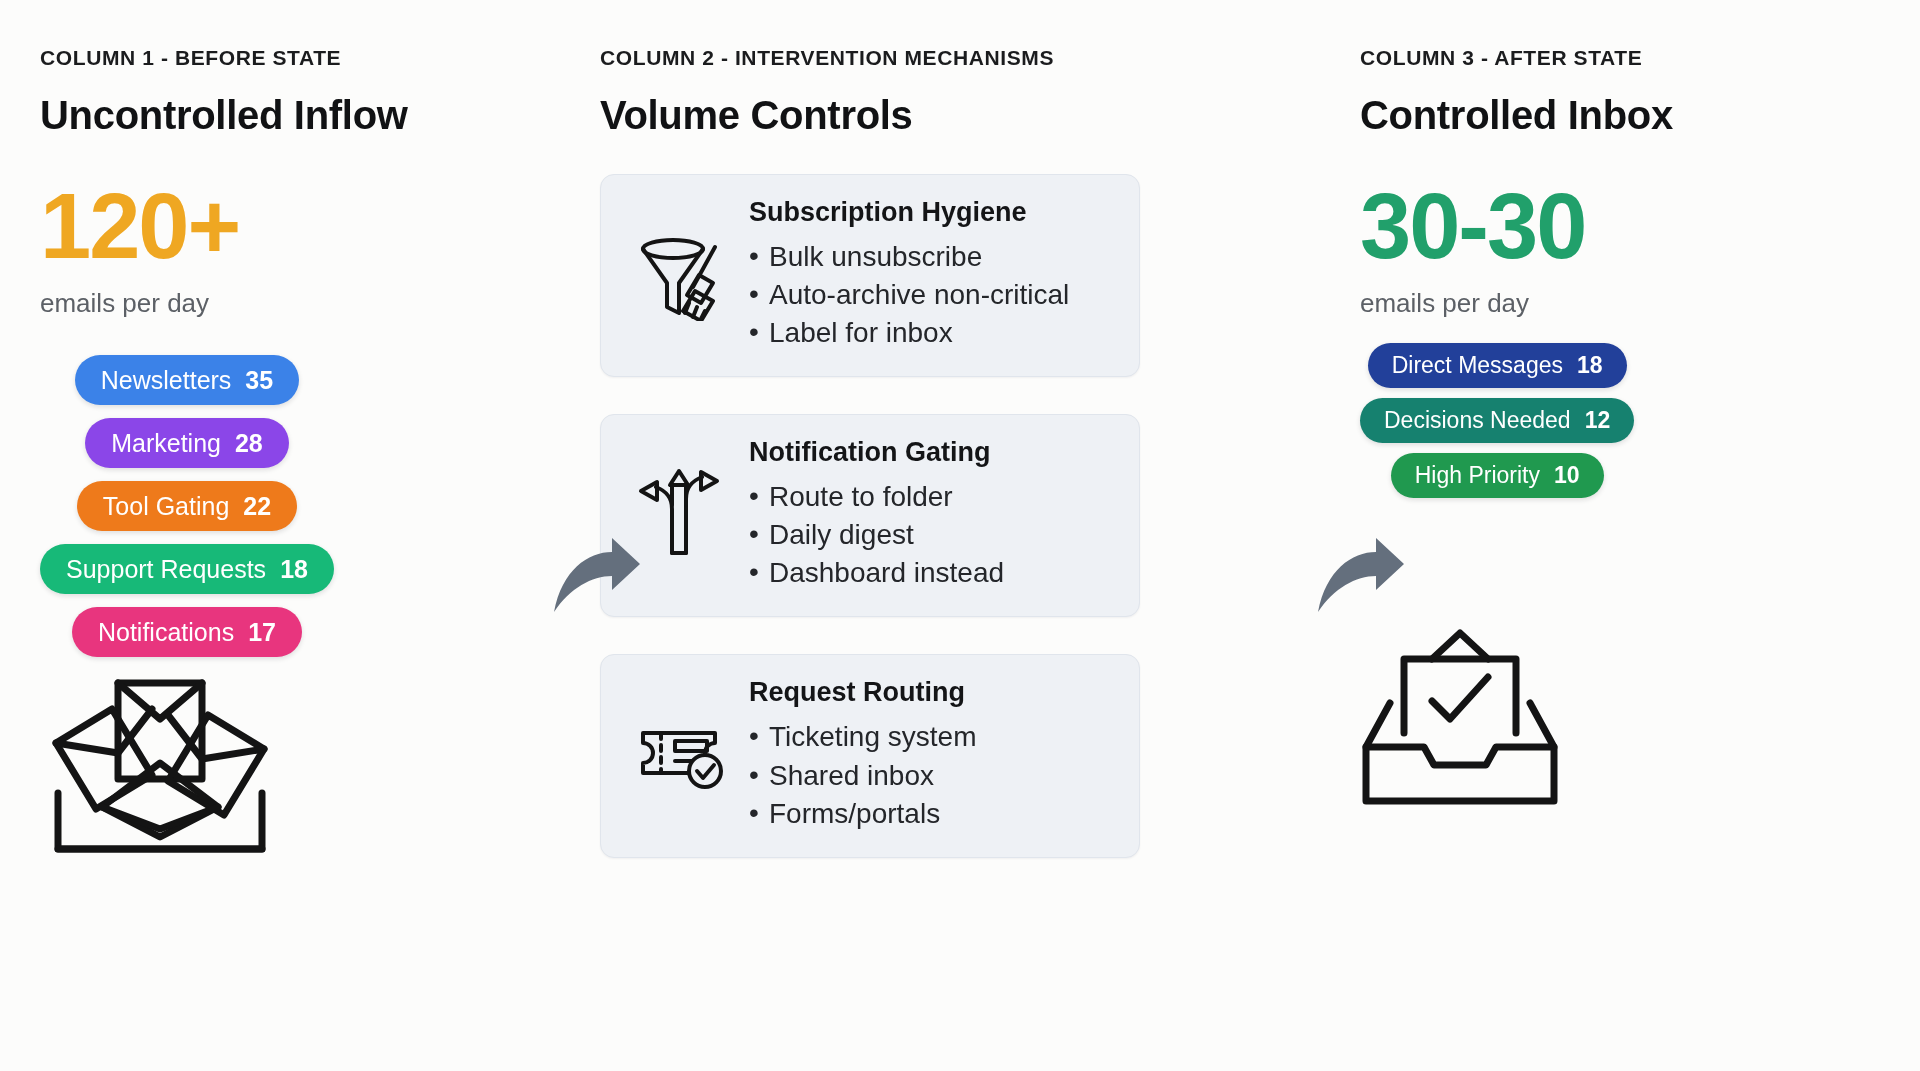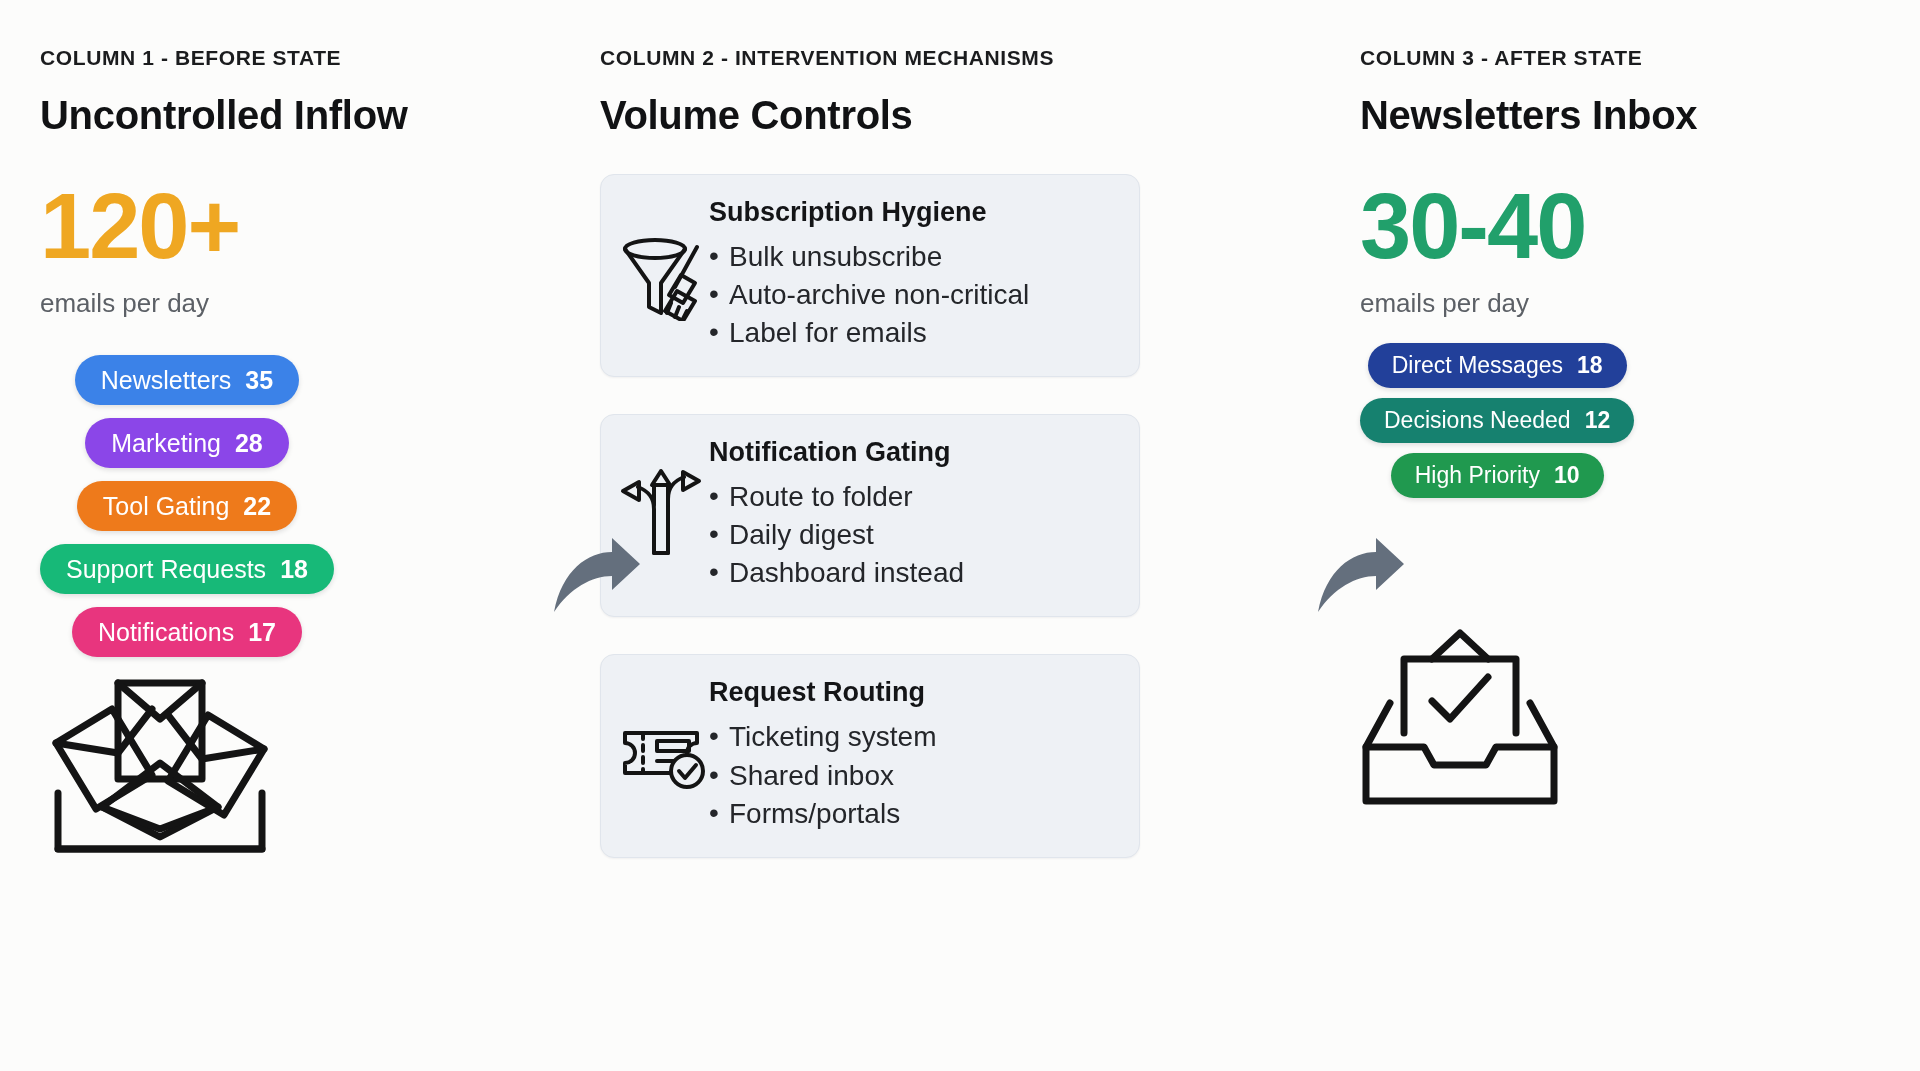--- a/index.html
+++ b/index.html
@@ -106,24 +106,25 @@
   .cards {
     margin-top: 36px;
     display: flex;
     flex-direction: column;
     gap: 37px;
     width: 540px;
   }
   .card {
     display: flex;
     align-items: center;
+    gap: 22px;
     background: #EEF1F5;
     border: 1px solid #E0E5EC;
     border-radius: 14px;
-    padding: 22px 26px 24px 12px;
+    padding: 22px 26px 24px 30px;
     box-sizing: border-box;
     box-shadow: 0 1px 2px rgba(22,26,34,.05);
   }
   .card-icon { flex: 0 0 auto; }
   .card-body { flex: 1 1 auto; }
   .card-title {
     font-size: 27px;
     font-weight: 700;
     color: #141517;
     margin-bottom: 10px;
@@ -220,21 +221,21 @@
             <path d="M56 70l12-20 14 8-12 20z"></path>
             <path d="M52 86l12-20 18 10-12 20z"></path>
             <path d="M58 78l-4 10M66 82l-4 10M74 86l-4 8"></path>
           </svg>
         </div>
         <div class="card-body">
           <div class="card-title">Subscription Hygiene</div>
           <ul class="card-bullets">
             <li>Bulk unsubscribe</li>
             <li>Auto-archive non-critical</li>
-            <li>Label for emails</li>
+            <li>Label for inbox</li>
           </ul>
         </div>
       </div>
 
       <div class="card">
         <div class="card-icon">
           <svg width="96" height="96" viewBox="0 0 96 96" fill="none" stroke="#141414" stroke-width="4" stroke-linejoin="round" stroke-linecap="round">
 
             <path d="M41 88V44c0-12-6-18-16-22"></path>
             <path d="M55 88V34c0-12 6-18 16-22"></path>
@@ -276,22 +277,22 @@
             <li>Forms/portals</li>
           </ul>
         </div>
       </div>
 
     </div>
   </div>
 
   <div class="column" id="col3">
     <div class="col-eyebrow">COLUMN 3 - AFTER STATE</div>
-    <div class="col-title">Newsletters Inbox</div>
-    <div class="bigstat">30-40</div>
+    <div class="col-title">Controlled Inbox</div>
+    <div class="bigstat">30-30</div>
     <div class="bigstat-sub">emails per day</div>
 
     <div class="pill-stack">
       <div class="pill" style="background:#22409A">
         <span>Direct Messages</span>
         <span class="pill-count">18</span>
       </div>
       <div class="pill" style="background:#16816F">
         <span>Decisions Needed</span>
         <span class="pill-count">12</span>

